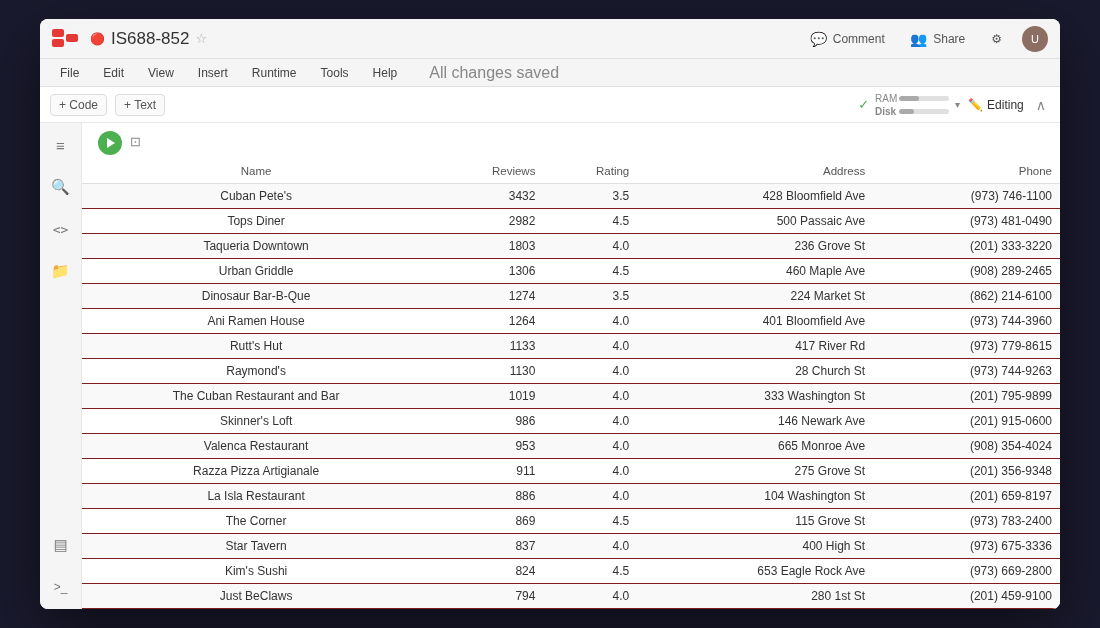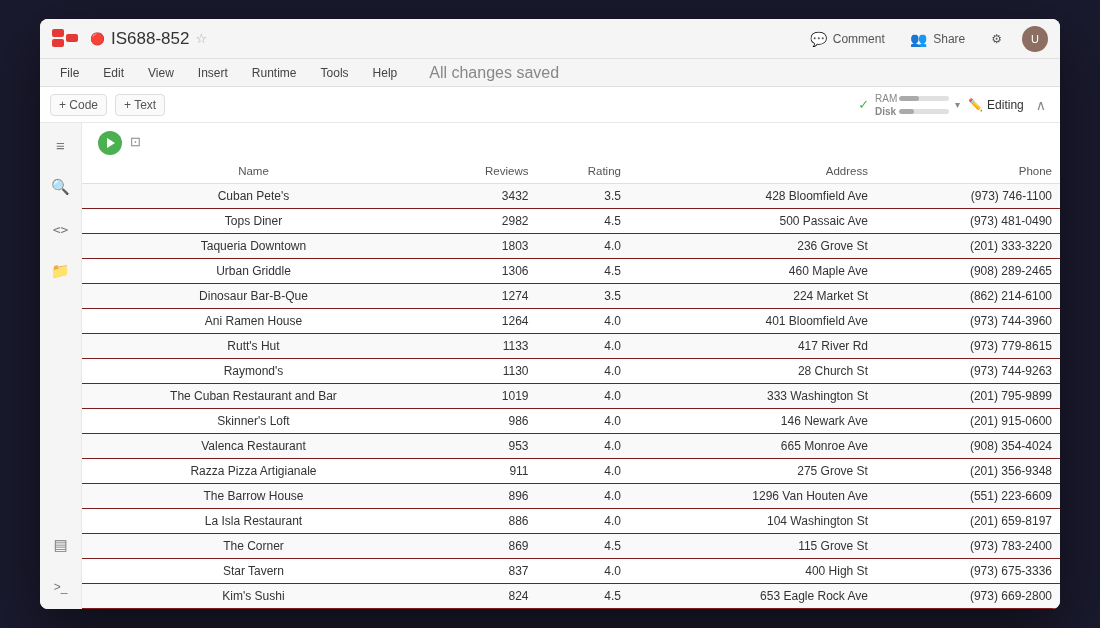--- a/index.html
+++ b/index.html
@@ -479,27 +479,20 @@
       <td>(908) 354-4024</td>
     </tr>
             <tr>
       <td class="col-name">Razza Pizza Artigianale</td>
       <td>911</td>
       <td>4.0</td>
       <td>275 Grove St</td>
       <td>(201) 356-9348</td>
     </tr>
             <tr>
-      <td class="col-name">The Barrow House</td>
-      <td>896</td>
-      <td>4.0</td>
-      <td>1296 Van Houten Ave</td>
-      <td>(551) 223-6609</td>
-    </tr>
-            <tr>
       <td class="col-name">La Isla Restaurant</td>
       <td>886</td>
       <td>4.0</td>
       <td>104 Washington St</td>
       <td>(201) 659-8197</td>
     </tr>
             <tr>
       <td class="col-name">The Corner</td>
       <td>869</td>
       <td>4.5</td>

